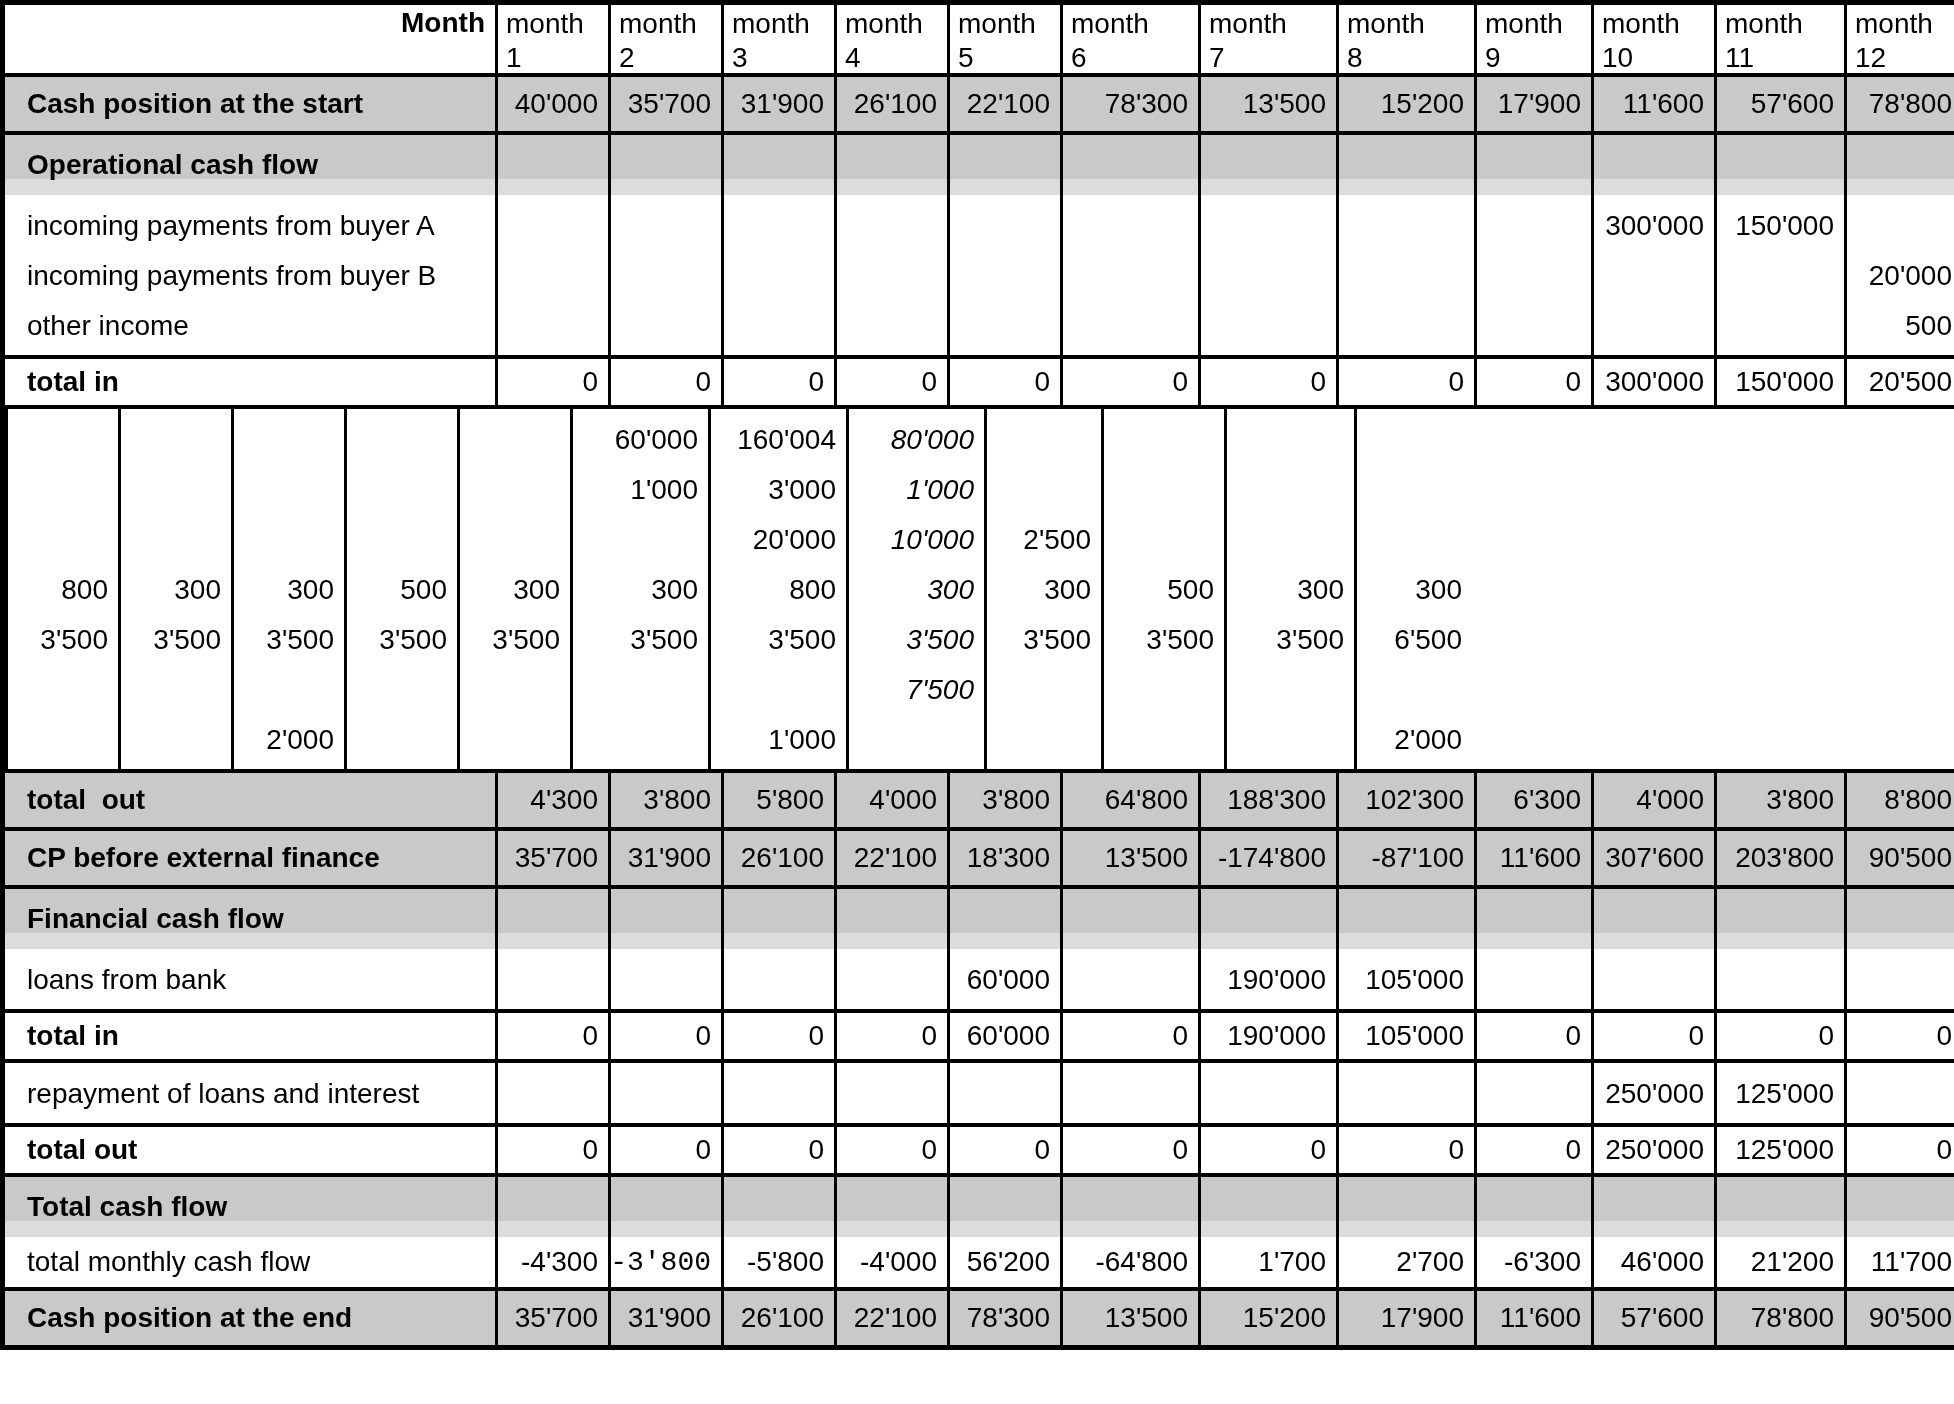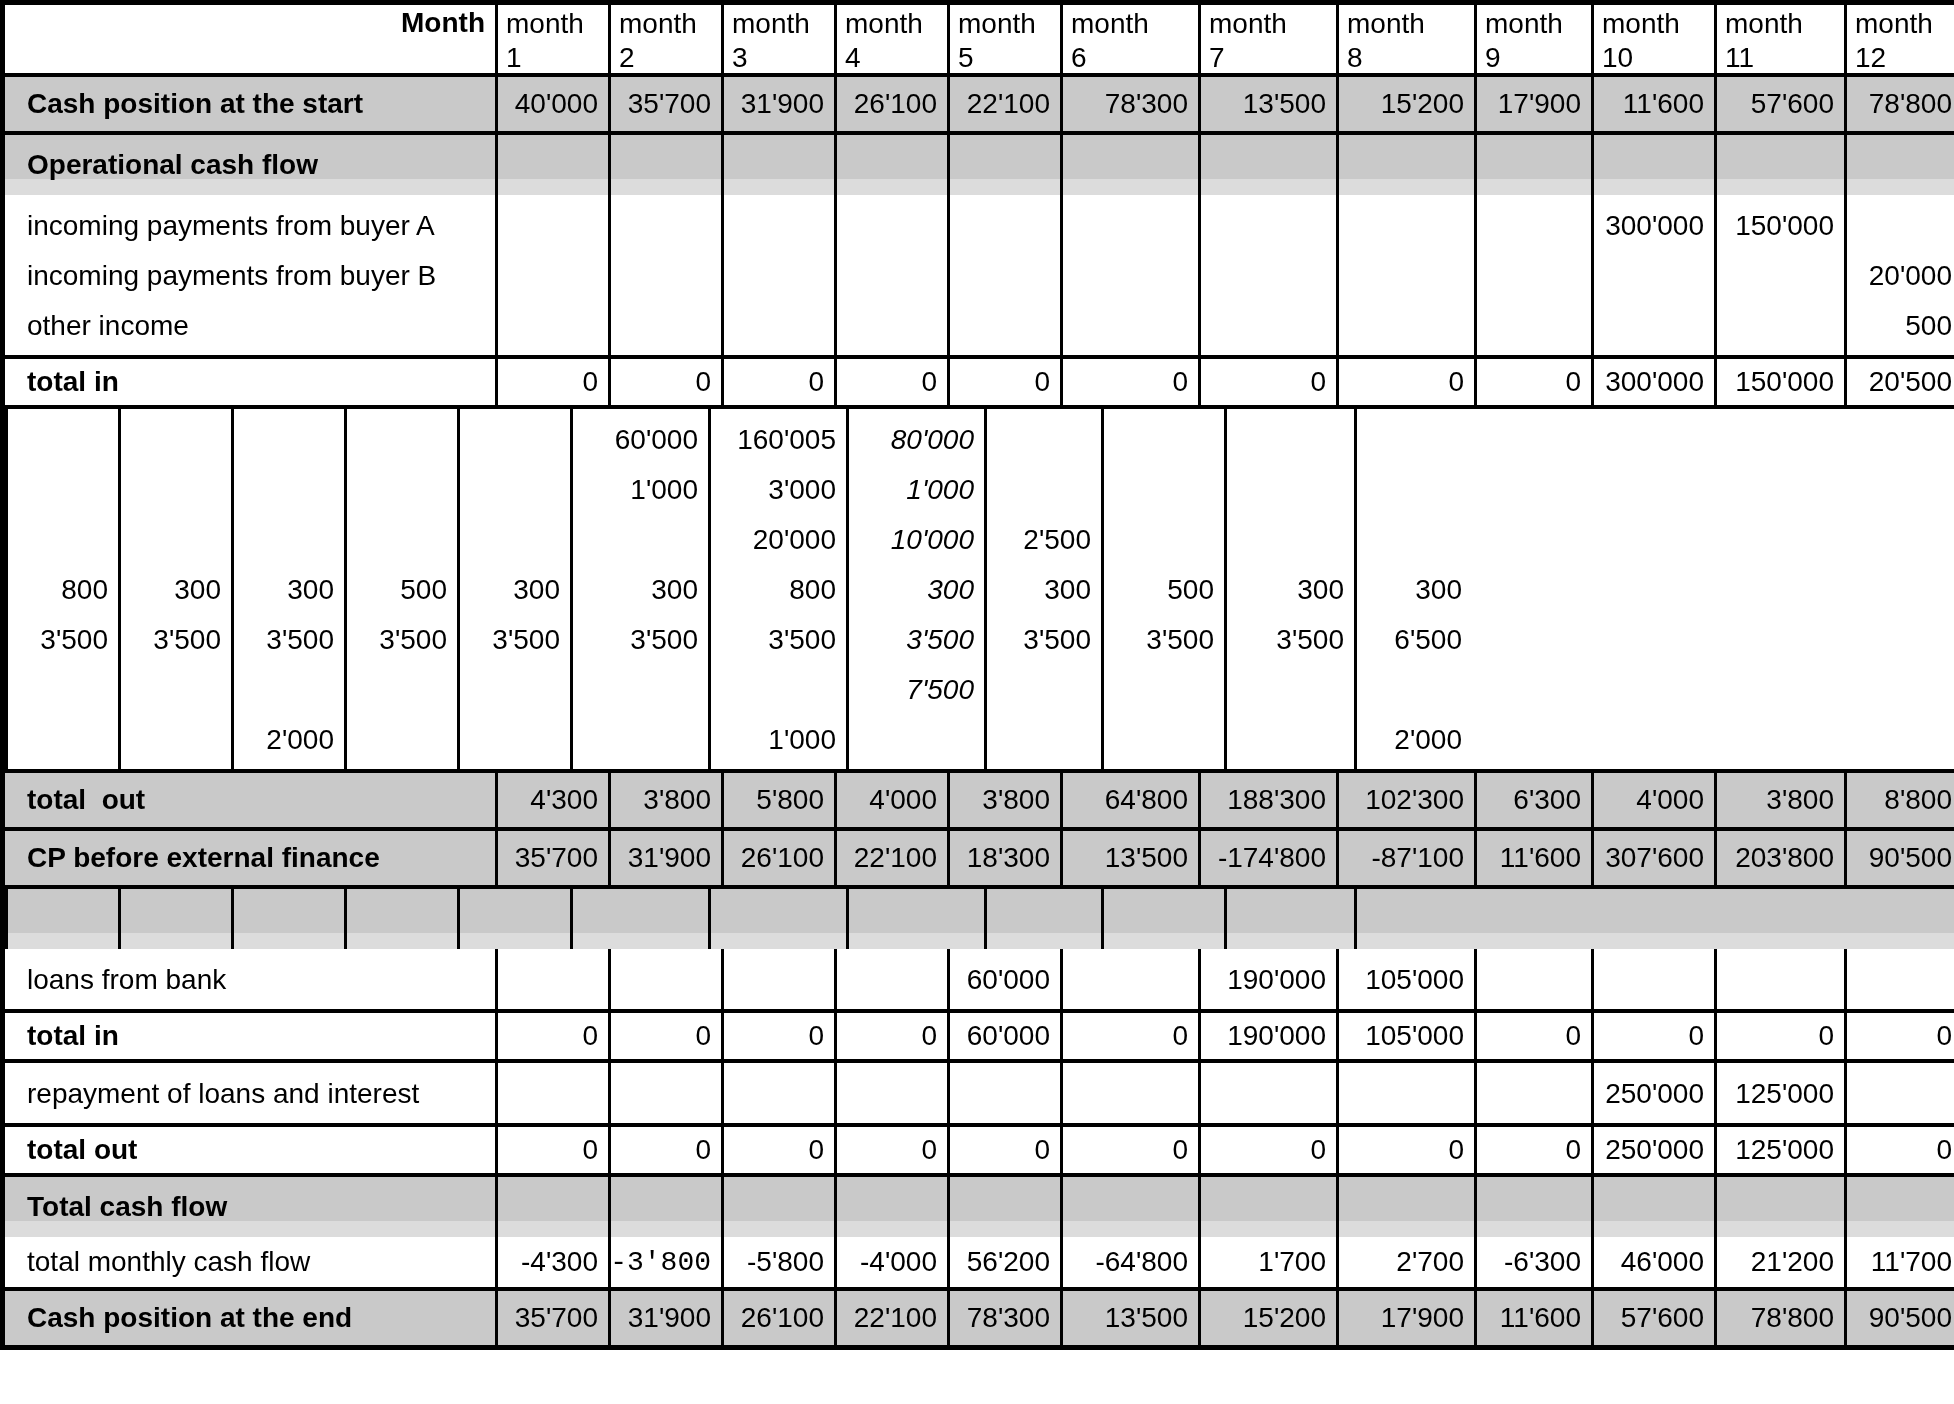--- a/index.html
+++ b/index.html
@@ -221,21 +221,21 @@
         <div class="cell c-valcol" style="width: 138px;">
           <div class="bl bl-val">60'000</div>
           <div class="bl bl-val">1'000</div>
           <div class="bl bl-val"></div>
           <div class="bl bl-val">300</div>
           <div class="bl bl-val">3'500</div>
           <div class="bl bl-val"></div>
           <div class="bl bl-val"></div>
         </div>
         <div class="cell c-valcol" style="width: 138px;">
-          <div class="bl bl-val">160'005</div>
+          <div class="bl bl-val">160'004</div>
           <div class="bl bl-val">3'000</div>
           <div class="bl bl-val">20'000</div>
           <div class="bl bl-val">800</div>
           <div class="bl bl-val">3'500</div>
           <div class="bl bl-val"></div>
           <div class="bl bl-val">1'000</div>
         </div>
         <div class="cell c-valcol" style="width: 138px; font-style: italic;">
           <div class="bl bl-val">80'000</div>
           <div class="bl bl-val">1'000</div>
@@ -306,20 +306,21 @@
         <div class="cell c-val" style="width: 113px;">18'300</div>
         <div class="cell c-val" style="width: 138px;">13'500</div>
         <div class="cell c-val" style="width: 138px;">-174'800</div>
         <div class="cell c-val" style="width: 138px;">-87'100</div>
         <div class="cell c-val" style="width: 117px;">11'600</div>
         <div class="cell c-val" style="width: 123px;">307'600</div>
         <div class="cell c-val" style="width: 130px;">203'800</div>
         <div class="cell c-val" style="width: 118px;">90'500</div>
       </div>
       <div class="row r-section sep">
+        <div class="cell c-label b">Financial cash flow</div>
         <div class="cell c-val" style="width: 113px;"></div>
         <div class="cell c-val" style="width: 113px;"></div>
         <div class="cell c-val" style="width: 113px;"></div>
         <div class="cell c-val" style="width: 113px;"></div>
         <div class="cell c-val" style="width: 113px;"></div>
         <div class="cell c-val" style="width: 138px;"></div>
         <div class="cell c-val" style="width: 138px;"></div>
         <div class="cell c-val" style="width: 138px;"></div>
         <div class="cell c-val" style="width: 117px;"></div>
         <div class="cell c-val" style="width: 123px;"></div>

